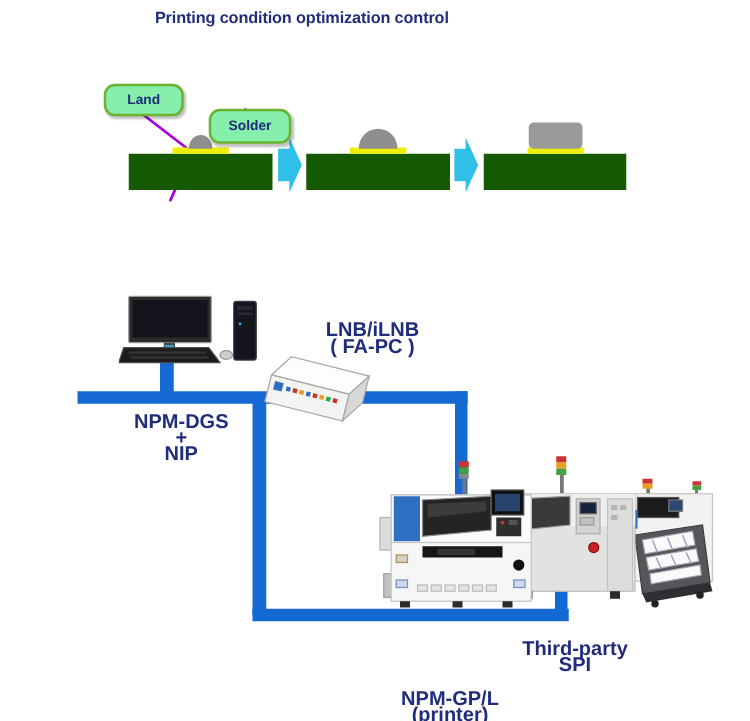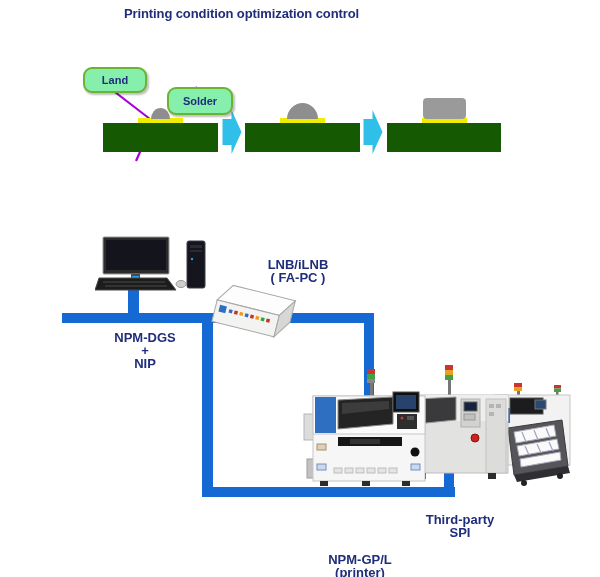--- a/index.html
+++ b/index.html
@@ -23,21 +23,21 @@
     border-radius:9px;display:flex;align-items:center;justify-content:center;
     font-size:11px;font-weight:bold;color:var(--navy-text,#1f2d7a);
     box-shadow:1.5px 2px 2px rgba(0,0,0,0.25);
   }
   .proc-arrow{position:absolute;width:20px;height:44px;}
   .proc-arrow polygon{fill:var(--arrow-cyan,#2fbfe8);}
   .connector-lines{position:absolute;left:0;top:0;width:600px;height:200px;pointer-events:none;}
   .connector-lines line{stroke:var(--connector-purple,#a800d8);stroke-width:2.2px;}
   
   .net-line{position:absolute;background:var(--network-blue,#1569d3);}
-  .net-label{position:absolute;width:100px;text-align:center;font-size:13px;font-weight:bold;
+  .net-label{position:absolute;width:100px;text-align:center;font-size:16px;font-weight:bold;
     color:var(--navy-text,#1f2d7a);line-height:13px;}
 </style>
 </head>
 <body>
 
 <div class="page">
 
   <h1 class="title">Printing condition optimization control</h1>
 
   <svg class="connector-lines" viewBox="0 0 600 200">

